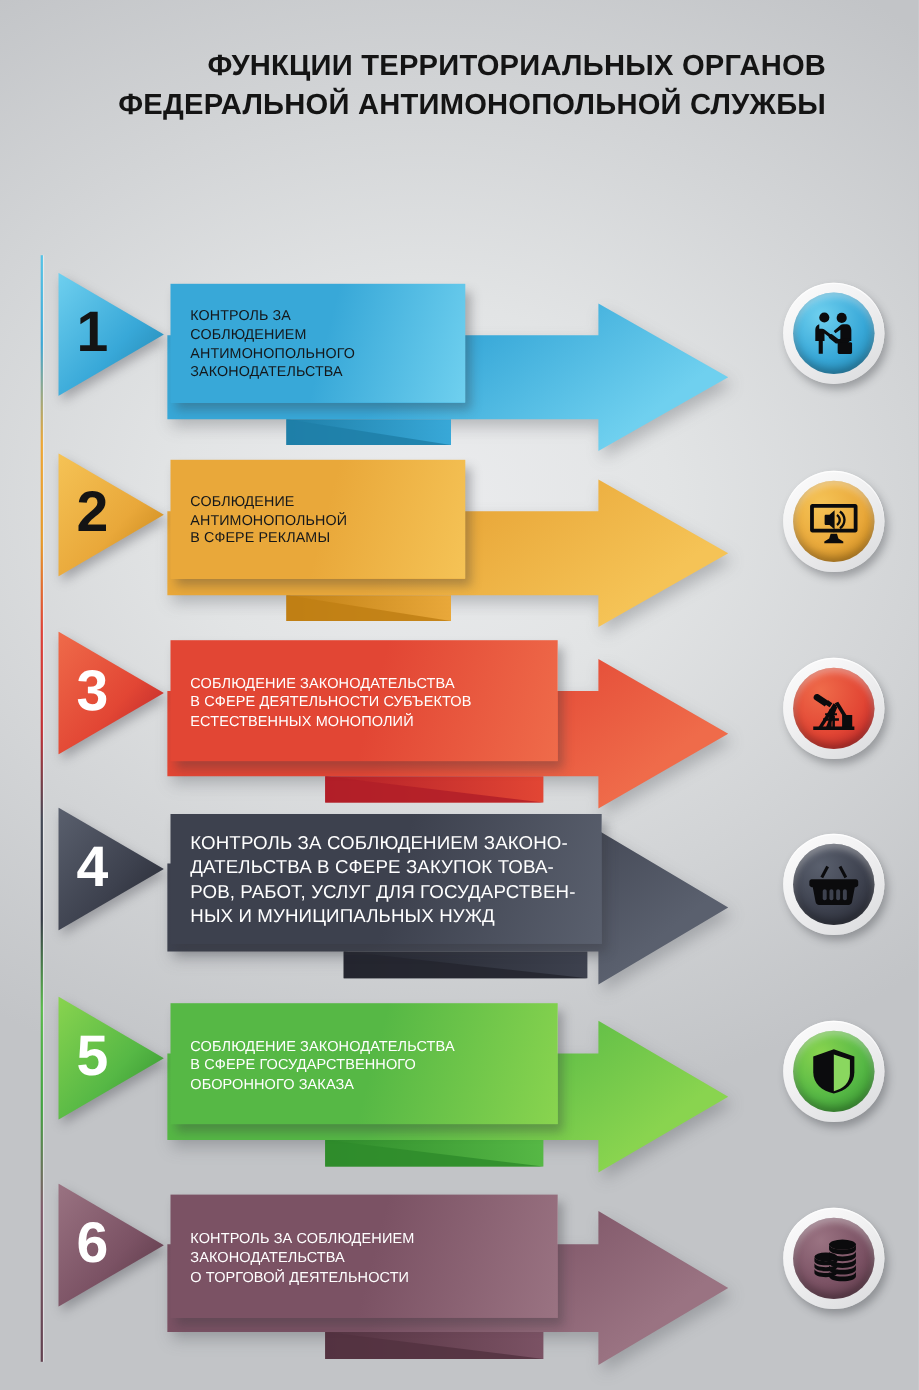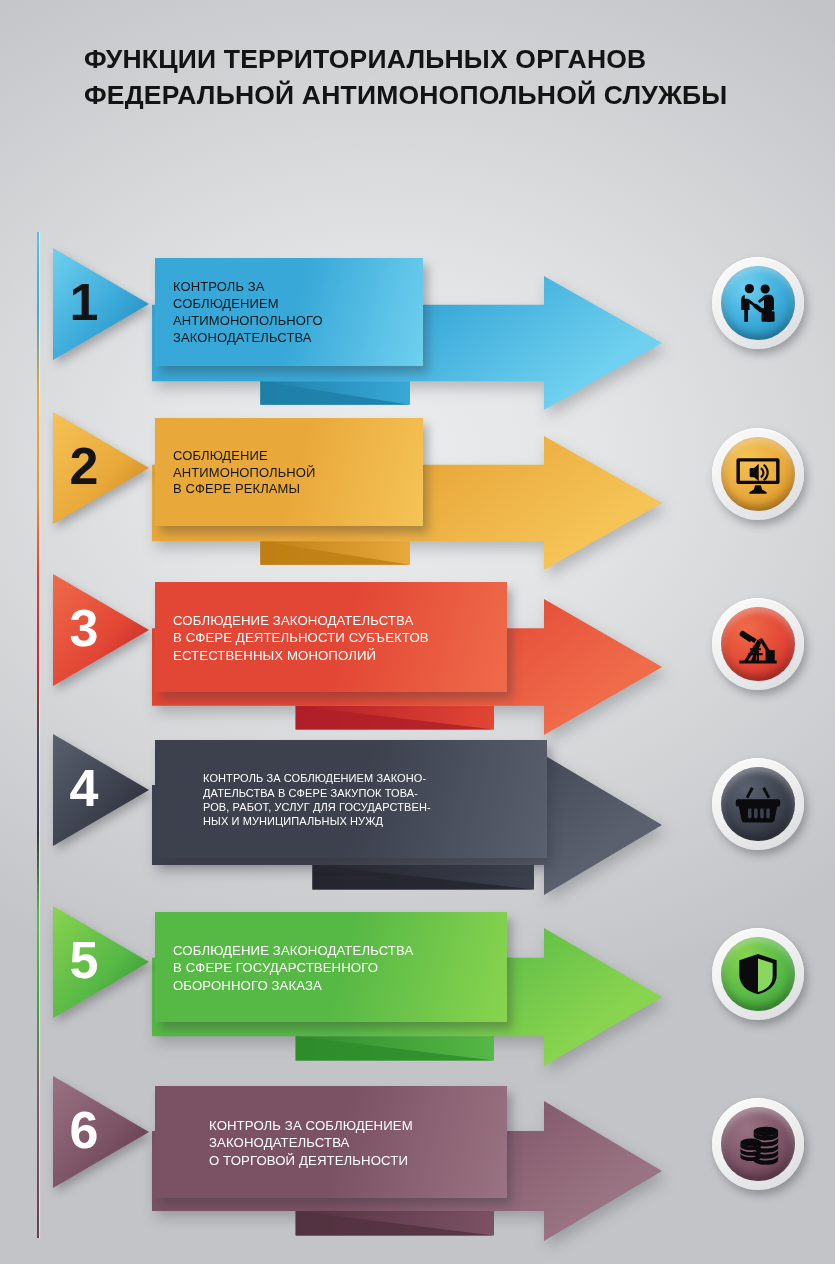--- a/index.html
+++ b/index.html
@@ -13,21 +13,21 @@
   #poster{
     position:relative;
     width:835px;height:1264px;
     background:
       radial-gradient(ellipse 700px 560px at 46% 36%, #ebecee 0%, #e2e4e5 32%, #d2d4d6 66%, #c2c4c7 100%);
     overflow:hidden;
   }
   
   #title{
     position:absolute;left:0;top:42px;width:835px;
-    text-align:left;
+    text-align:right;
     color:#141414;
     font-weight:bold;
     font-size:26.5px;
     line-height:1.34;
     letter-spacing:.2px;
     padding:0 84px;
     box-sizing:border-box;
   }
   
   #rainbow-rule{
@@ -277,21 +277,21 @@
                 <stop offset="0%" stop-color="#5a606e"></stop>
                 <stop offset="58%" stop-color="#3d414e"></stop>
                 <stop offset="100%" stop-color="#24262f"></stop>
               </linearGradient>
             </defs>
             <polygon points="0,0 96,56 0,112" fill="url(#tgg3)"></polygon>
           </svg>
         </div>
         <div class="num-txt" style="color: rgb(255, 255, 255);">4</div>
         <div class="panel" style="left: 155px; top: 14px; width: 392px; height: 118px; background: linear-gradient(105deg, rgb(61, 65, 78) 0%, rgb(61, 65, 78) 52%, rgb(90, 96, 110) 100%);">
-          <p style="color: rgb(255, 255, 255); font-size: 11px; margin-left: 30px;">КОНТРОЛЬ ЗА СОБЛЮДЕНИЕМ  ЗАКОНО-
+          <p style="color: rgb(255, 255, 255); font-size: 17px;">КОНТРОЛЬ ЗА СОБЛЮДЕНИЕМ  ЗАКОНО-
 ДАТЕЛЬСТВА В СФЕРЕ ЗАКУПОК ТОВА-
 РОВ, РАБОТ, УСЛУГ ДЛЯ ГОСУДАРСТВЕН-
 НЫХ И МУНИЦИПАЛЬНЫХ НУЖД</p>
         </div>
       </div>
       <div class="row" style="top: 898px;">
         <div class="arrow" style="top: 14px; height: 138px;">
           <svg width="510" height="138" viewBox="0 0 510 138">
             <defs>
               <linearGradient id="agg4" x1="0" y1="0" x2="1" y2="0.35">
@@ -366,21 +366,21 @@
                 <stop offset="0%" stop-color="#9a7382"></stop>
                 <stop offset="58%" stop-color="#7b5264"></stop>
                 <stop offset="100%" stop-color="#543341"></stop>
               </linearGradient>
             </defs>
             <polygon points="0,0 96,56 0,112" fill="url(#tgg5)"></polygon>
           </svg>
         </div>
         <div class="num-txt" style="color: rgb(255, 255, 255);">6</div>
         <div class="panel" style="left: 155px; top: 18px; width: 352px; height: 112px; background: linear-gradient(105deg, rgb(123, 82, 100) 0%, rgb(123, 82, 100) 52%, rgb(154, 115, 130) 100%);">
-          <p style="color: rgb(255, 255, 255); font-size: 13.2px; margin-left: 36px;">КОНТРОЛЬ ЗА СОБЛЮДЕНИЕМ
+          <p style="color: rgb(255, 255, 255); font-size: 13.2px;">КОНТРОЛЬ ЗА СОБЛЮДЕНИЕМ
 ЗАКОНОДАТЕЛЬСТВА
 О ТОРГОВОЙ ДЕЯТЕЛЬНОСТИ</p>
         </div>
       </div>
     </div>
 
 <div class="badge" style="left: 712px; top: 257px;">
       <div class="badge-inner" style="background: radial-gradient(circle at 34% 28%, rgb(111, 208, 239) 0%, rgb(56, 168, 216) 55%, rgb(31, 127, 168) 100%);">
         <svg xmlns="http://www.w3.org/2000/svg" width="46" height="46" viewBox="0 0 64 64" fill="#0b0b0d">
           <circle cx="20" cy="12" r="6.4"></circle>

